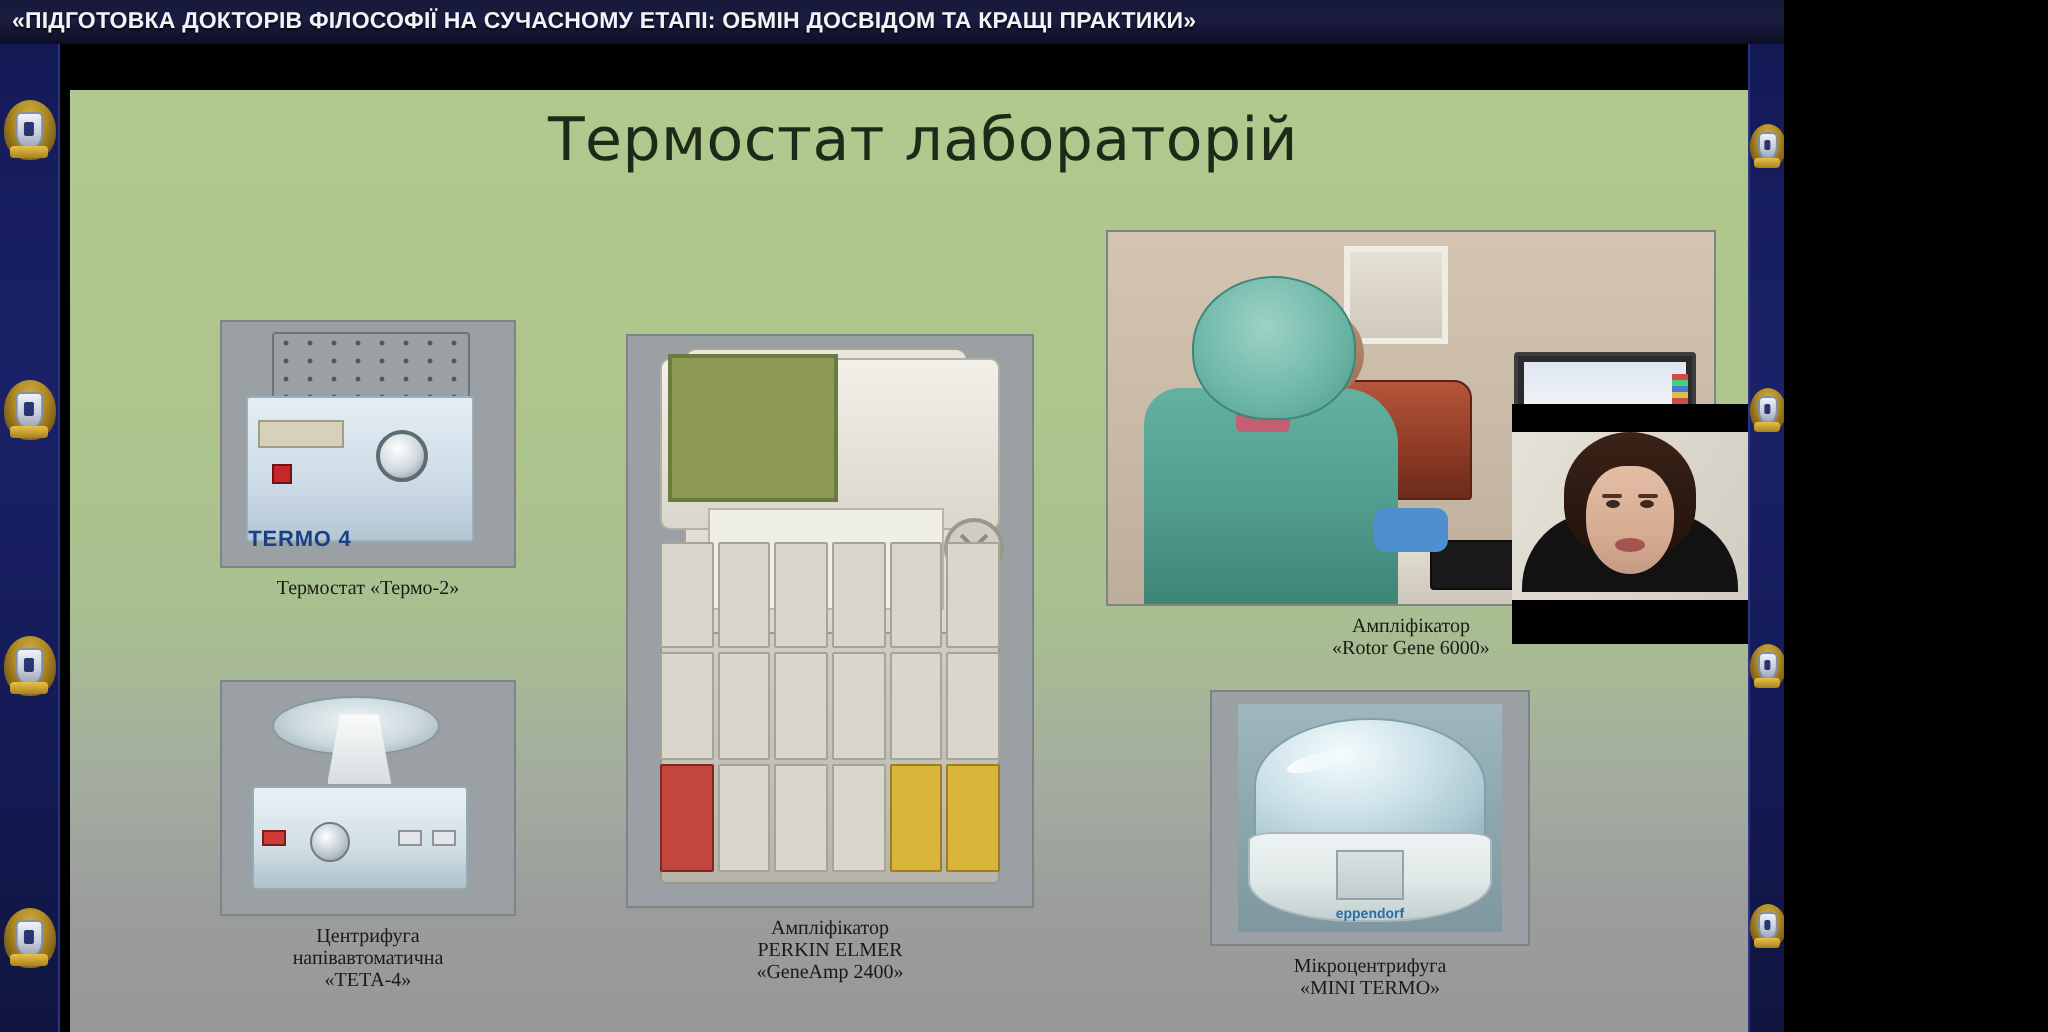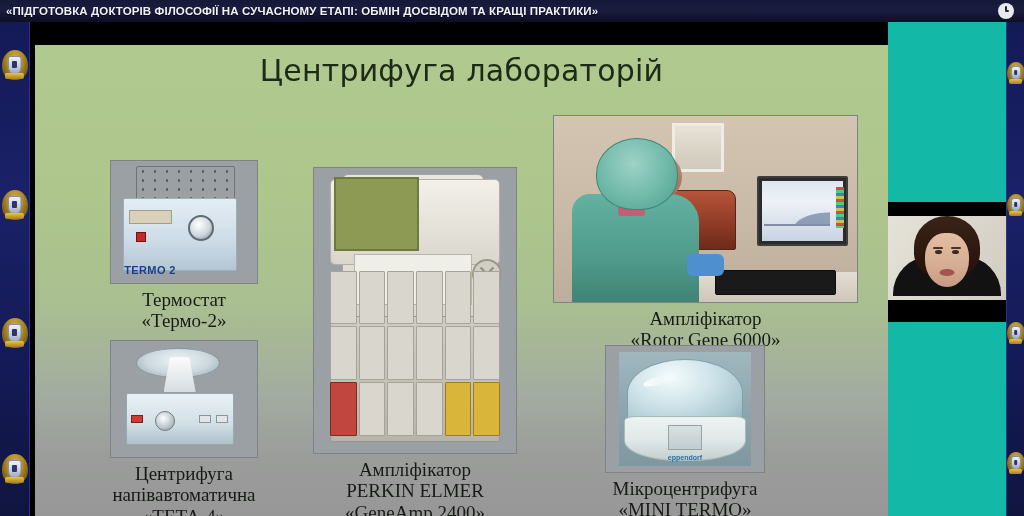--- a/index.html
+++ b/index.html
@@ -5,21 +5,21 @@
   * { box-sizing: border-box; margin: 0; padding: 0; }
   html, body {
     width: 1024px; height: 516px;
     overflow: hidden;
     background: #000;
     font-family: "Liberation Sans", sans-serif;
   }
 
   #app {
     position: relative;
-    width: 1024px; height: 516px;
+    width: 892px; height: 516px;
     background: #14b8a6;
     overflow: hidden;
   }
 
   
   .topbar {
     position: absolute; left: 0; top: 0;
     width: 1024px; height: 22px;
     background: linear-gradient(180deg,#16183a 0%, #1b1d40 45%, #0d0e24 100%);
     display: flex; align-items: center;
@@ -142,21 +142,21 @@
     width: 100%;
     border: 1px solid rgba(0,0,0,.18);
     background: #9aa0a4;
     position: relative;
     overflow: hidden;
   }
   .cap {
     margin-top: 5px;
     text-align: center;
     font-family: "Liberation Serif", serif;
-    font-size: 19px;
+    font-size: 10px;
     line-height: 1.12;
     color: #171b16;
     white-space: pre-line;
   }
 
   
   
   .ph-termo {
     height: 124px;
     background: linear-gradient(180deg,#c9d3cf 0%, #b9c6c4 42%, #8fa4a6 100%);
@@ -500,30 +500,30 @@
     <div class="emblem" style="top:430px">
       <span class="wreath"></span>
         <span class="shield"></span>
         <span class="ribbonband"></span>
     </div>
   </div>
 
   <div class="stage">
     <div class="slide">
 
-      <div class="slide-title">Центрифуга лабораторій</div>
+      <div class="slide-title">Термостат лабораторій</div>
 
       <div class="fig" style="left:75px; top:115px; width:148px;">
         <div class="ph ph-termo">
           <span class="blk"></span>
           <span class="body"></span>
           <span class="lcd"></span>
           <span class="dial"></span>
           <span class="led"></span>
-          <span class="brand">TERMO 2</span>
+          <span class="brand">TERMO 4</span>
         </div>
         <div class="cap">Термостат «Термо-2»</div>
       </div>
 
       <div class="fig" style="left:75px; top:295px; width:148px;">
         <div class="ph ph-teta">
           <span class="lid"></span>
           <span class="cone"></span>
           <span class="base"></span>
           <span class="knob"></span>

